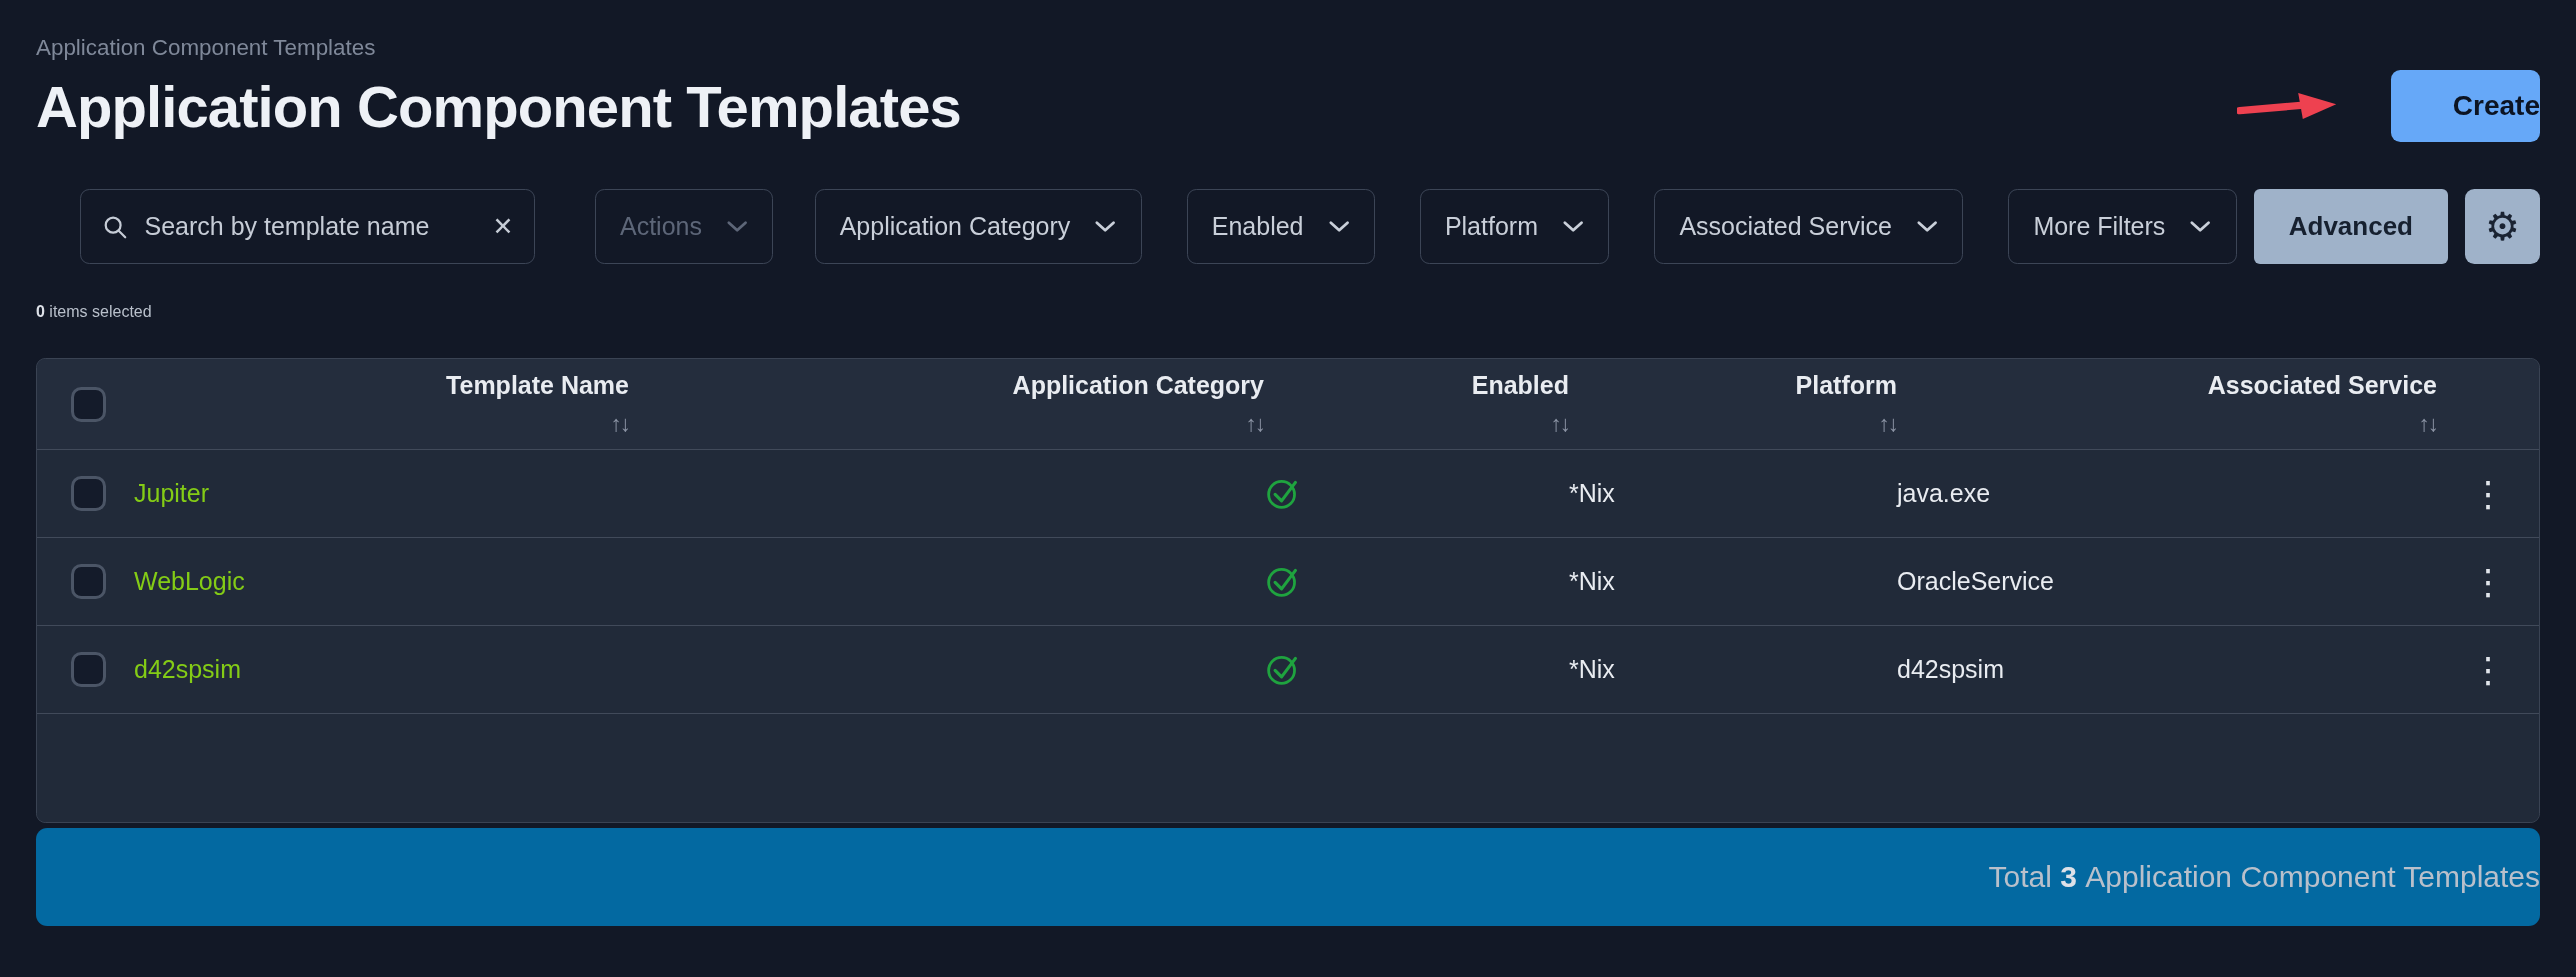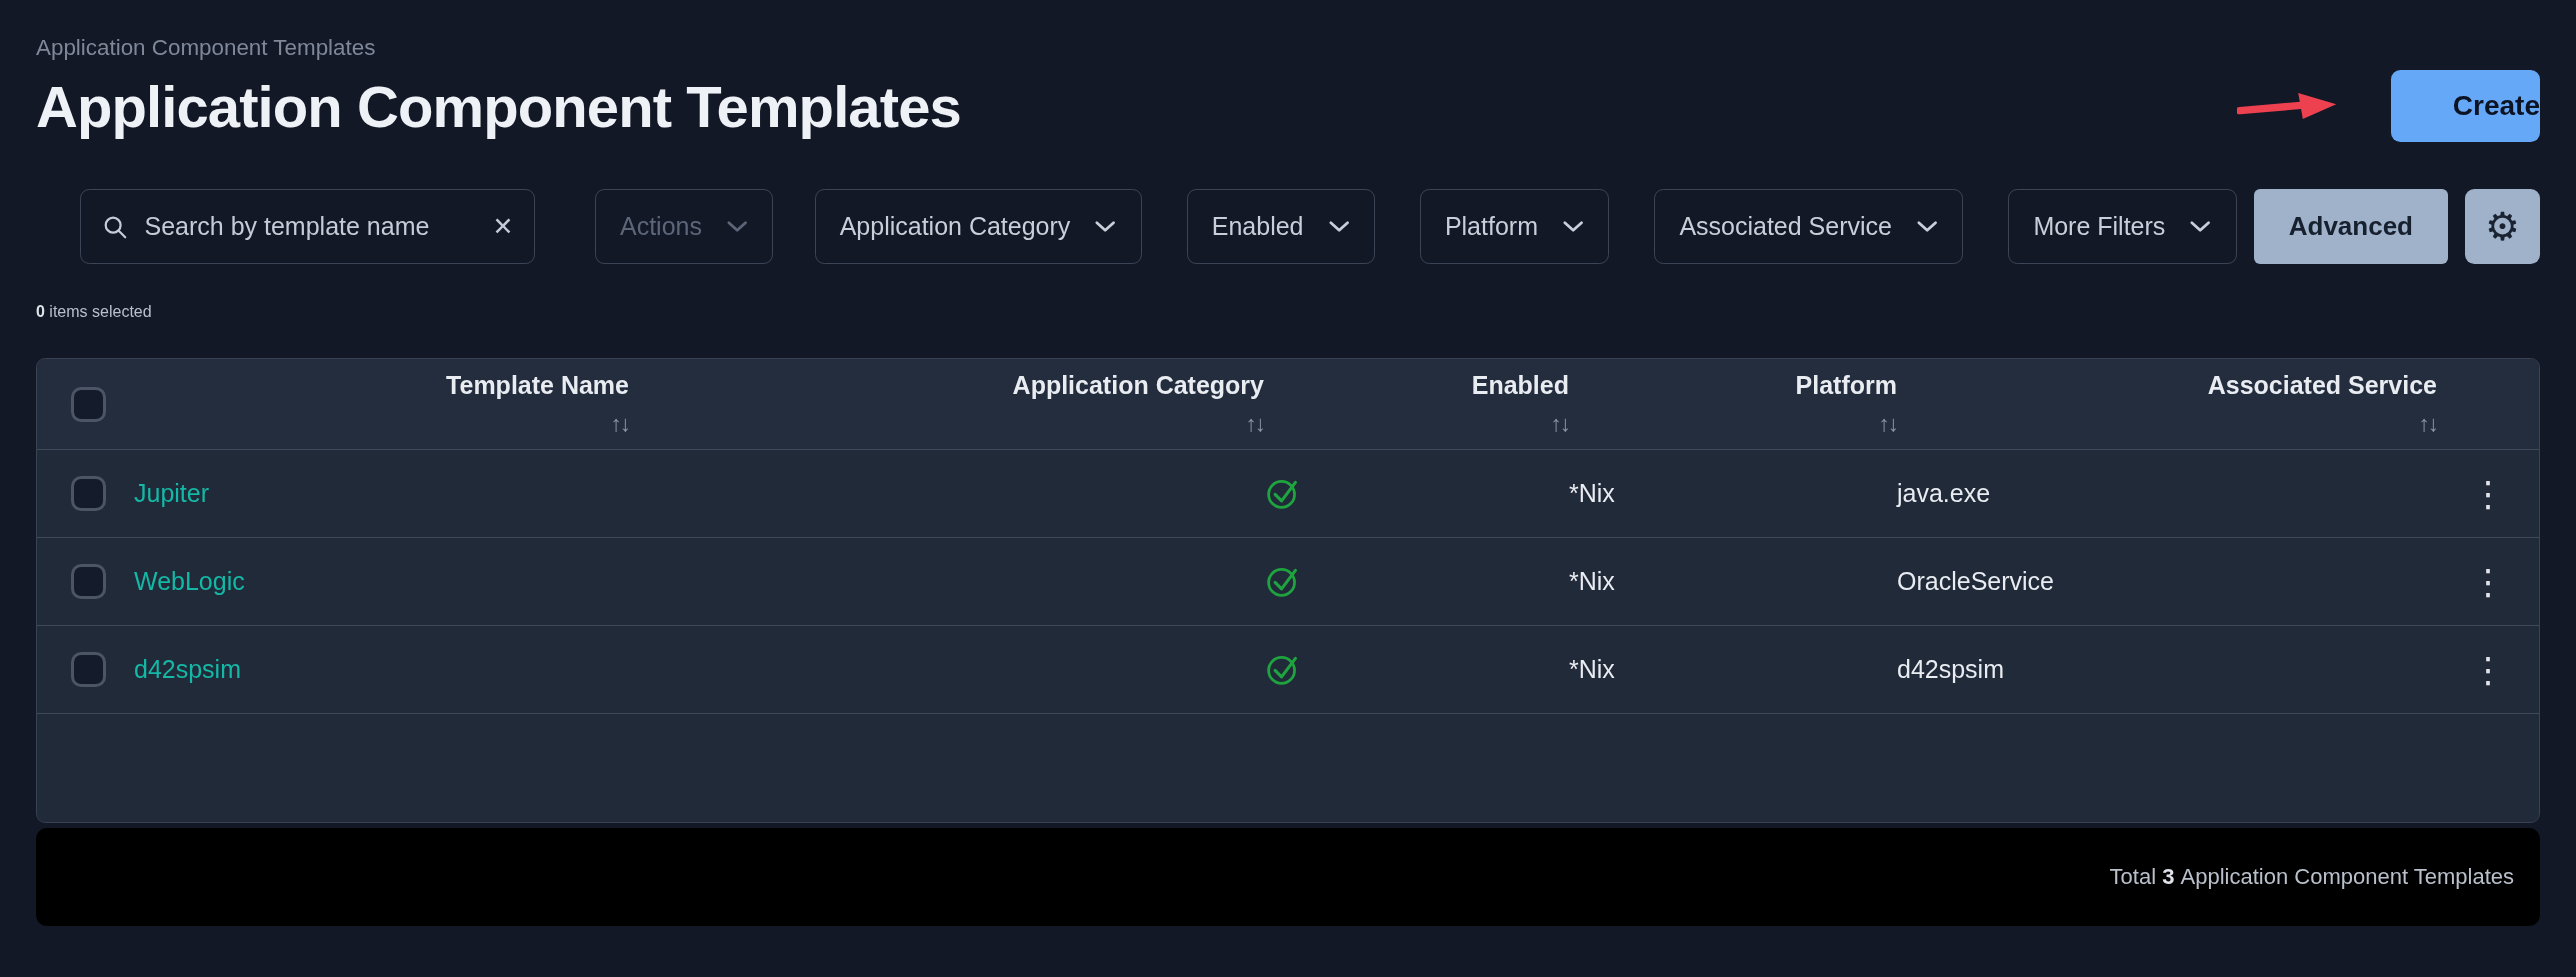--- a/index.html
+++ b/index.html
@@ -102,35 +102,34 @@
   .thead { height: 90px; background: #242d3d; font-size: 25px; font-weight: 700; color: #e9ecf1; }
   .trow  { height: 88px; background: #212a39; border-top: 0.9px solid #414a5a; font-size: 25px; }
   .cb-cell { padding-left: 34px; }
   .checkbox {
     display: block; width: 35px; height: 35px;
     border: 3.7px solid #4b5566; border-radius: 10.2px;
     background: #141b2a; cursor: pointer;
   }
   .hdr-cell { display: flex; align-items: flex-end; gap: 11.2px; flex-direction: column; }
   .sort-glyph { font-size: 22.4px; color: #8c94a5; font-weight: 400; letter-spacing: -1.9px; }
-  .link { color: #14b8a6; text-decoration: none; cursor: pointer; }
+  .link { color: #84cc16; text-decoration: none; cursor: pointer; }
   .cell-text { color: #e9ecf1; }
   .check-svg { width: 37px; height: 37px; display: block; }
   .kebab-cell { display: flex; justify-content: center; }
   .kebab { font-size: 35px; color: #e2e6ec; cursor: pointer; line-height: 0.9; }
   .filler { height: 109px; background: #212a39; }
 
   .footer-bar {
     margin-top: 4.7px;
     height: 98px;
-    background: #000000;
+    background: #0369a1;
     border-radius: 11.2px;
     display: flex; align-items: center; justify-content: flex-end;
-    padding-right: 26px;
-    font-size: 22px; color: #b9c0cb;
+    font-size: 30px; color: #b9c0cb;
   }
   .footer-bar b { color: #dde1e8; }
   .arrow-svg { width: 102px; height: 32px; display: block; }
 </style>
 </head>
 <body>
 
 <div class="breadcrumb">Application Component Templates</div>
 
 <div class="title-row">

